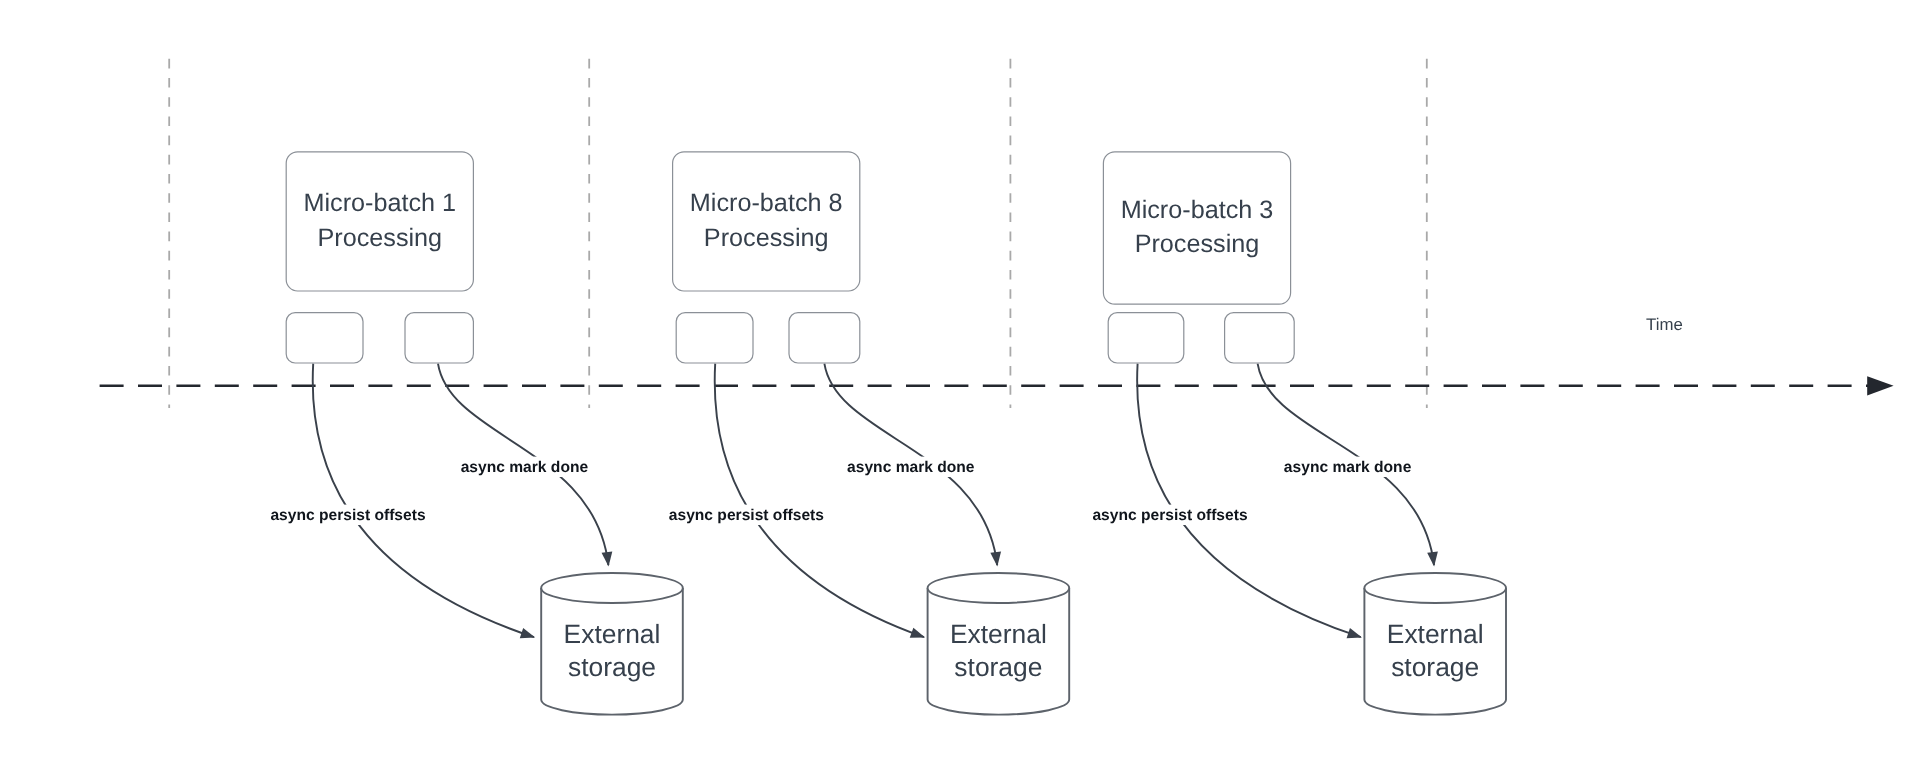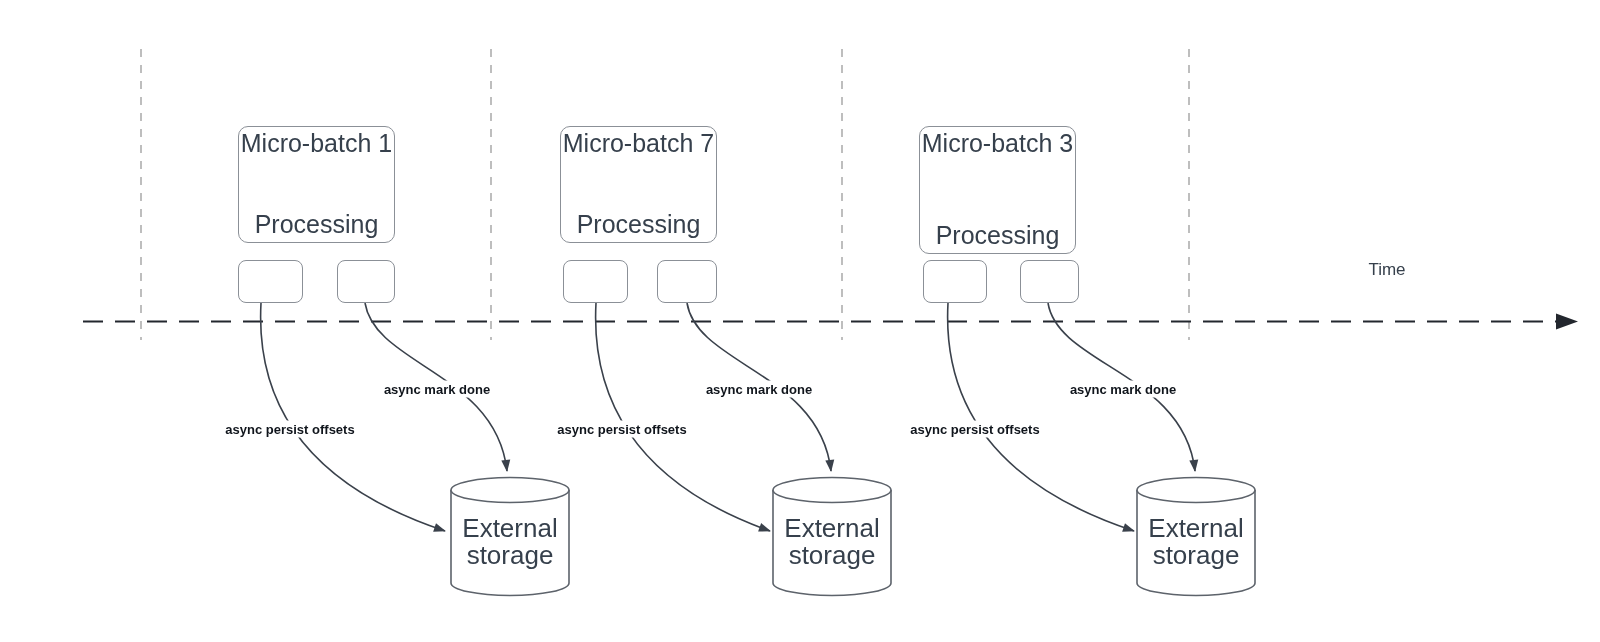--- a/index.html
+++ b/index.html
@@ -29,41 +29,41 @@
   .edge-head{fill:var(--edge);stroke:none;}
   .cyl{stroke:var(--cylinder-border);stroke-width:1.6;fill:var(--node-fill);}
   .node{
     position:absolute;
     box-sizing:border-box;
     background:var(--node-fill);
     border:1.6px solid var(--box-border);
     display:flex;flex-direction:column;align-items:center;justify-content:center;
     text-align:center;
   }
-  .node.big{border-radius:10px;font-size:25px;line-height:1.35;color:var(--node-text);justify-content:space-between;}
+  .node.big{border-radius:10px;font-size:21px;line-height:1.35;color:var(--node-text);}
   .node.small{border-radius:8px;}
   .edge-label{
     position:absolute;
     transform:translate(-50%,-50%);
     font-size:13px;font-weight:bold;color:var(--label-text);
     background:var(--bg);
     padding:1px 3px;
     white-space:nowrap;
   }
   .storage-text{
     position:absolute;
     transform:translate(-50%,-50%);
-    font-size:26px;line-height:27px;color:var(--node-text);
+    font-size:22px;line-height:27px;color:var(--node-text);
     text-align:center;white-space:nowrap;
     display:flex;flex-direction:column;
   }
   .time-label{
     position:absolute;
     transform:translate(-50%,-50%);
-    font-size:17px;color:var(--node-text);
+    font-size:14px;color:var(--node-text);
     white-space:nowrap;
   }
 </style>
 </head>
 <body>
 
 <div class="canvas">
 
   <svg class="layer">
     <defs>
@@ -104,21 +104,21 @@
   </svg>
 
   <div class="node big" style="left:238px;top:126px;width:157px;height:117px">
     <span>Micro-batch 1</span>
     <span>Processing</span>
   </div>
   <div class="node small" style="left:238px;top:260px;width:65px;height:43px"></div>
   <div class="node small" style="left:337px;top:260px;width:58px;height:43px"></div>
 
   <div class="node big" style="left:560px;top:126px;width:157px;height:117px">
-    <span>Micro-batch 7</span>
+    <span>Micro-batch 8</span>
     <span>Processing</span>
   </div>
   <div class="node small" style="left:563px;top:260px;width:65px;height:43px"></div>
   <div class="node small" style="left:657px;top:260px;width:60px;height:43px"></div>
 
   <div class="node big" style="left:919px;top:126px;width:157px;height:128px">
     <span>Micro-batch 3</span>
     <span>Processing</span>
   </div>
   <div class="node small" style="left:923px;top:260px;width:64px;height:43px"></div>

